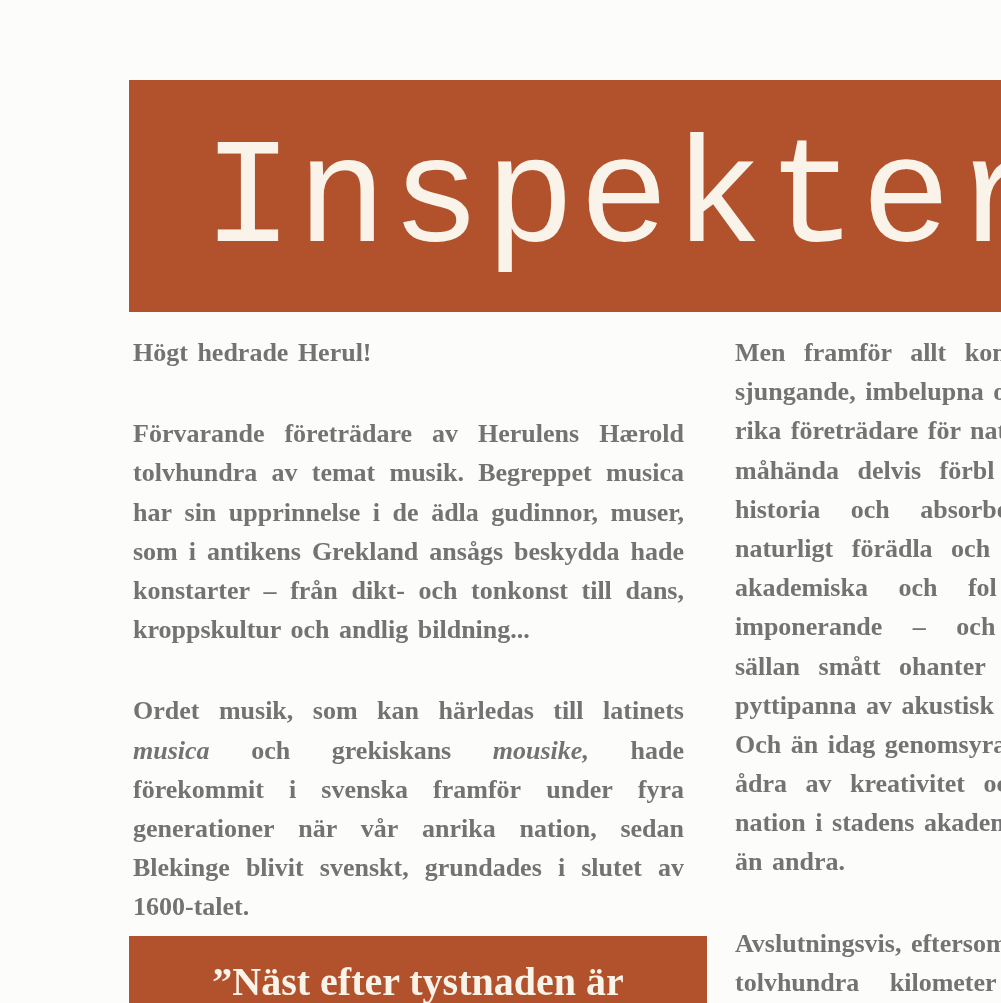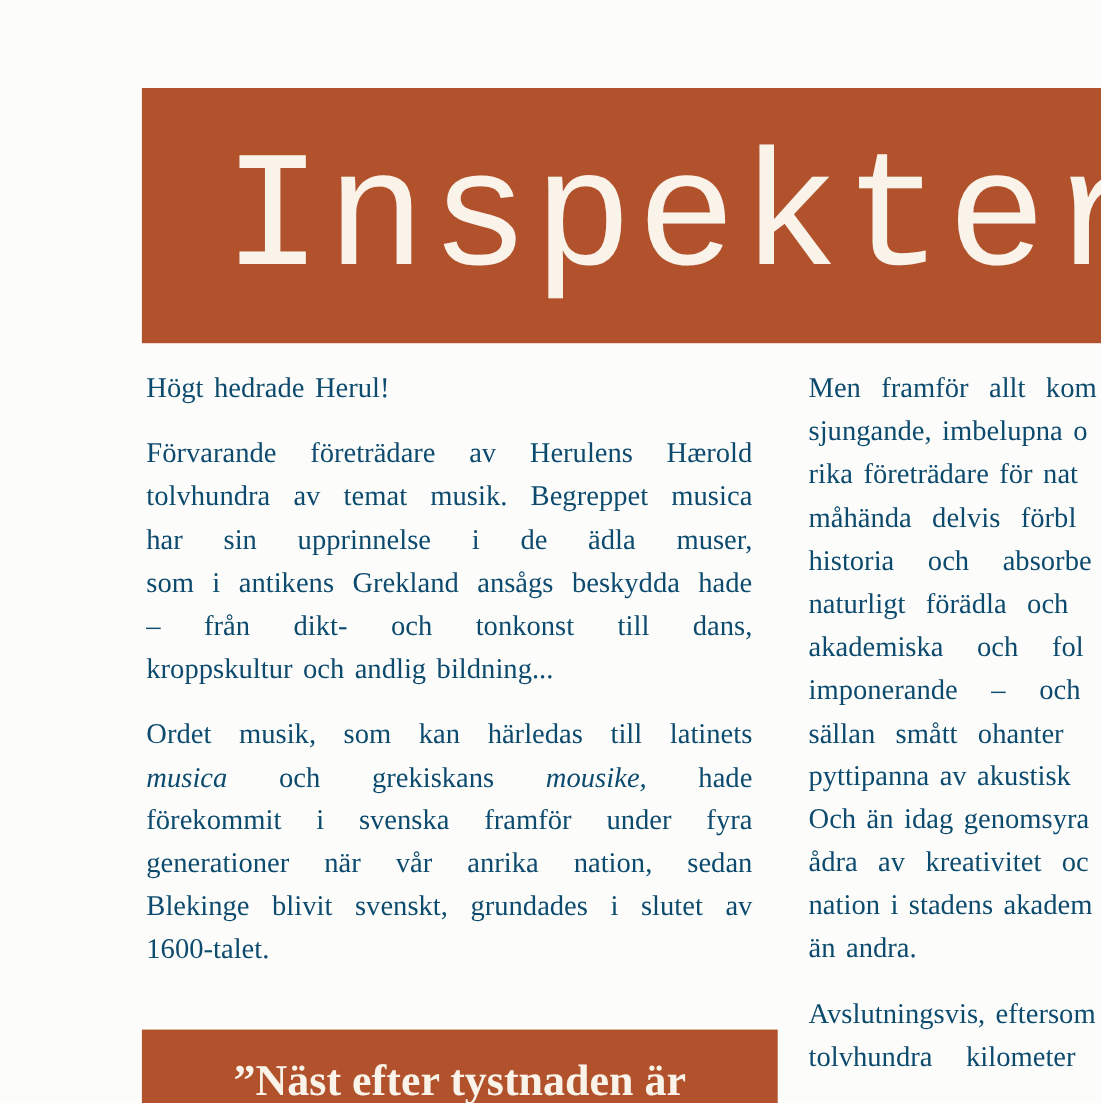--- a/index.html
+++ b/index.html
@@ -33,27 +33,27 @@
     color: #f9f3e9;
     padding-left: 74px;
     margin-top: 10px;
     white-space: nowrap;
   }
   
   .column {
     position: absolute;
     top: 333px;
     width: 551px;
-    color: #0c4a6e;
+    color: #737373;
     font-size: 26px;
-    font-weight: 400;
+    font-weight: 700;
   }
   .column-left  { left: 133px; }
   .column-right { left: 735px; }
-  .para + .para { margin-top: 20px; }
+  .para + .para { margin-top: 42px; }
   .line {
     line-height: 39.2px;
     height: 39.2px;
     white-space: nowrap;
   }
   .line.flexjust {
     display: flex;
     justify-content: space-between;
   }
   .line.flexjust span { flex: 0 0 auto; }
@@ -107,32 +107,34 @@
         <span>Begreppet</span>
         <span>musica</span>
       </div>
       <div class="line flexjust">
         <span>har</span>
         <span>sin</span>
         <span>upprinnelse</span>
         <span>i</span>
         <span>de</span>
         <span>ädla</span>
+        <span>gudinnor,</span>
         <span>muser,</span>
       </div>
       <div class="line flexjust">
         <span>som</span>
         <span>i</span>
         <span>antikens</span>
         <span>Grekland</span>
         <span>ansågs</span>
         <span>beskydda</span>
         <span>hade</span>
       </div>
       <div class="line flexjust">
+        <span>konstarter</span>
         <span>–</span>
         <span>från</span>
         <span>dikt-</span>
         <span>och</span>
         <span>tonkonst</span>
         <span>till</span>
         <span>dans,</span>
       </div>
       <div class="line ws-normal">kroppskultur och andlig bildning...</div>
     </div>

